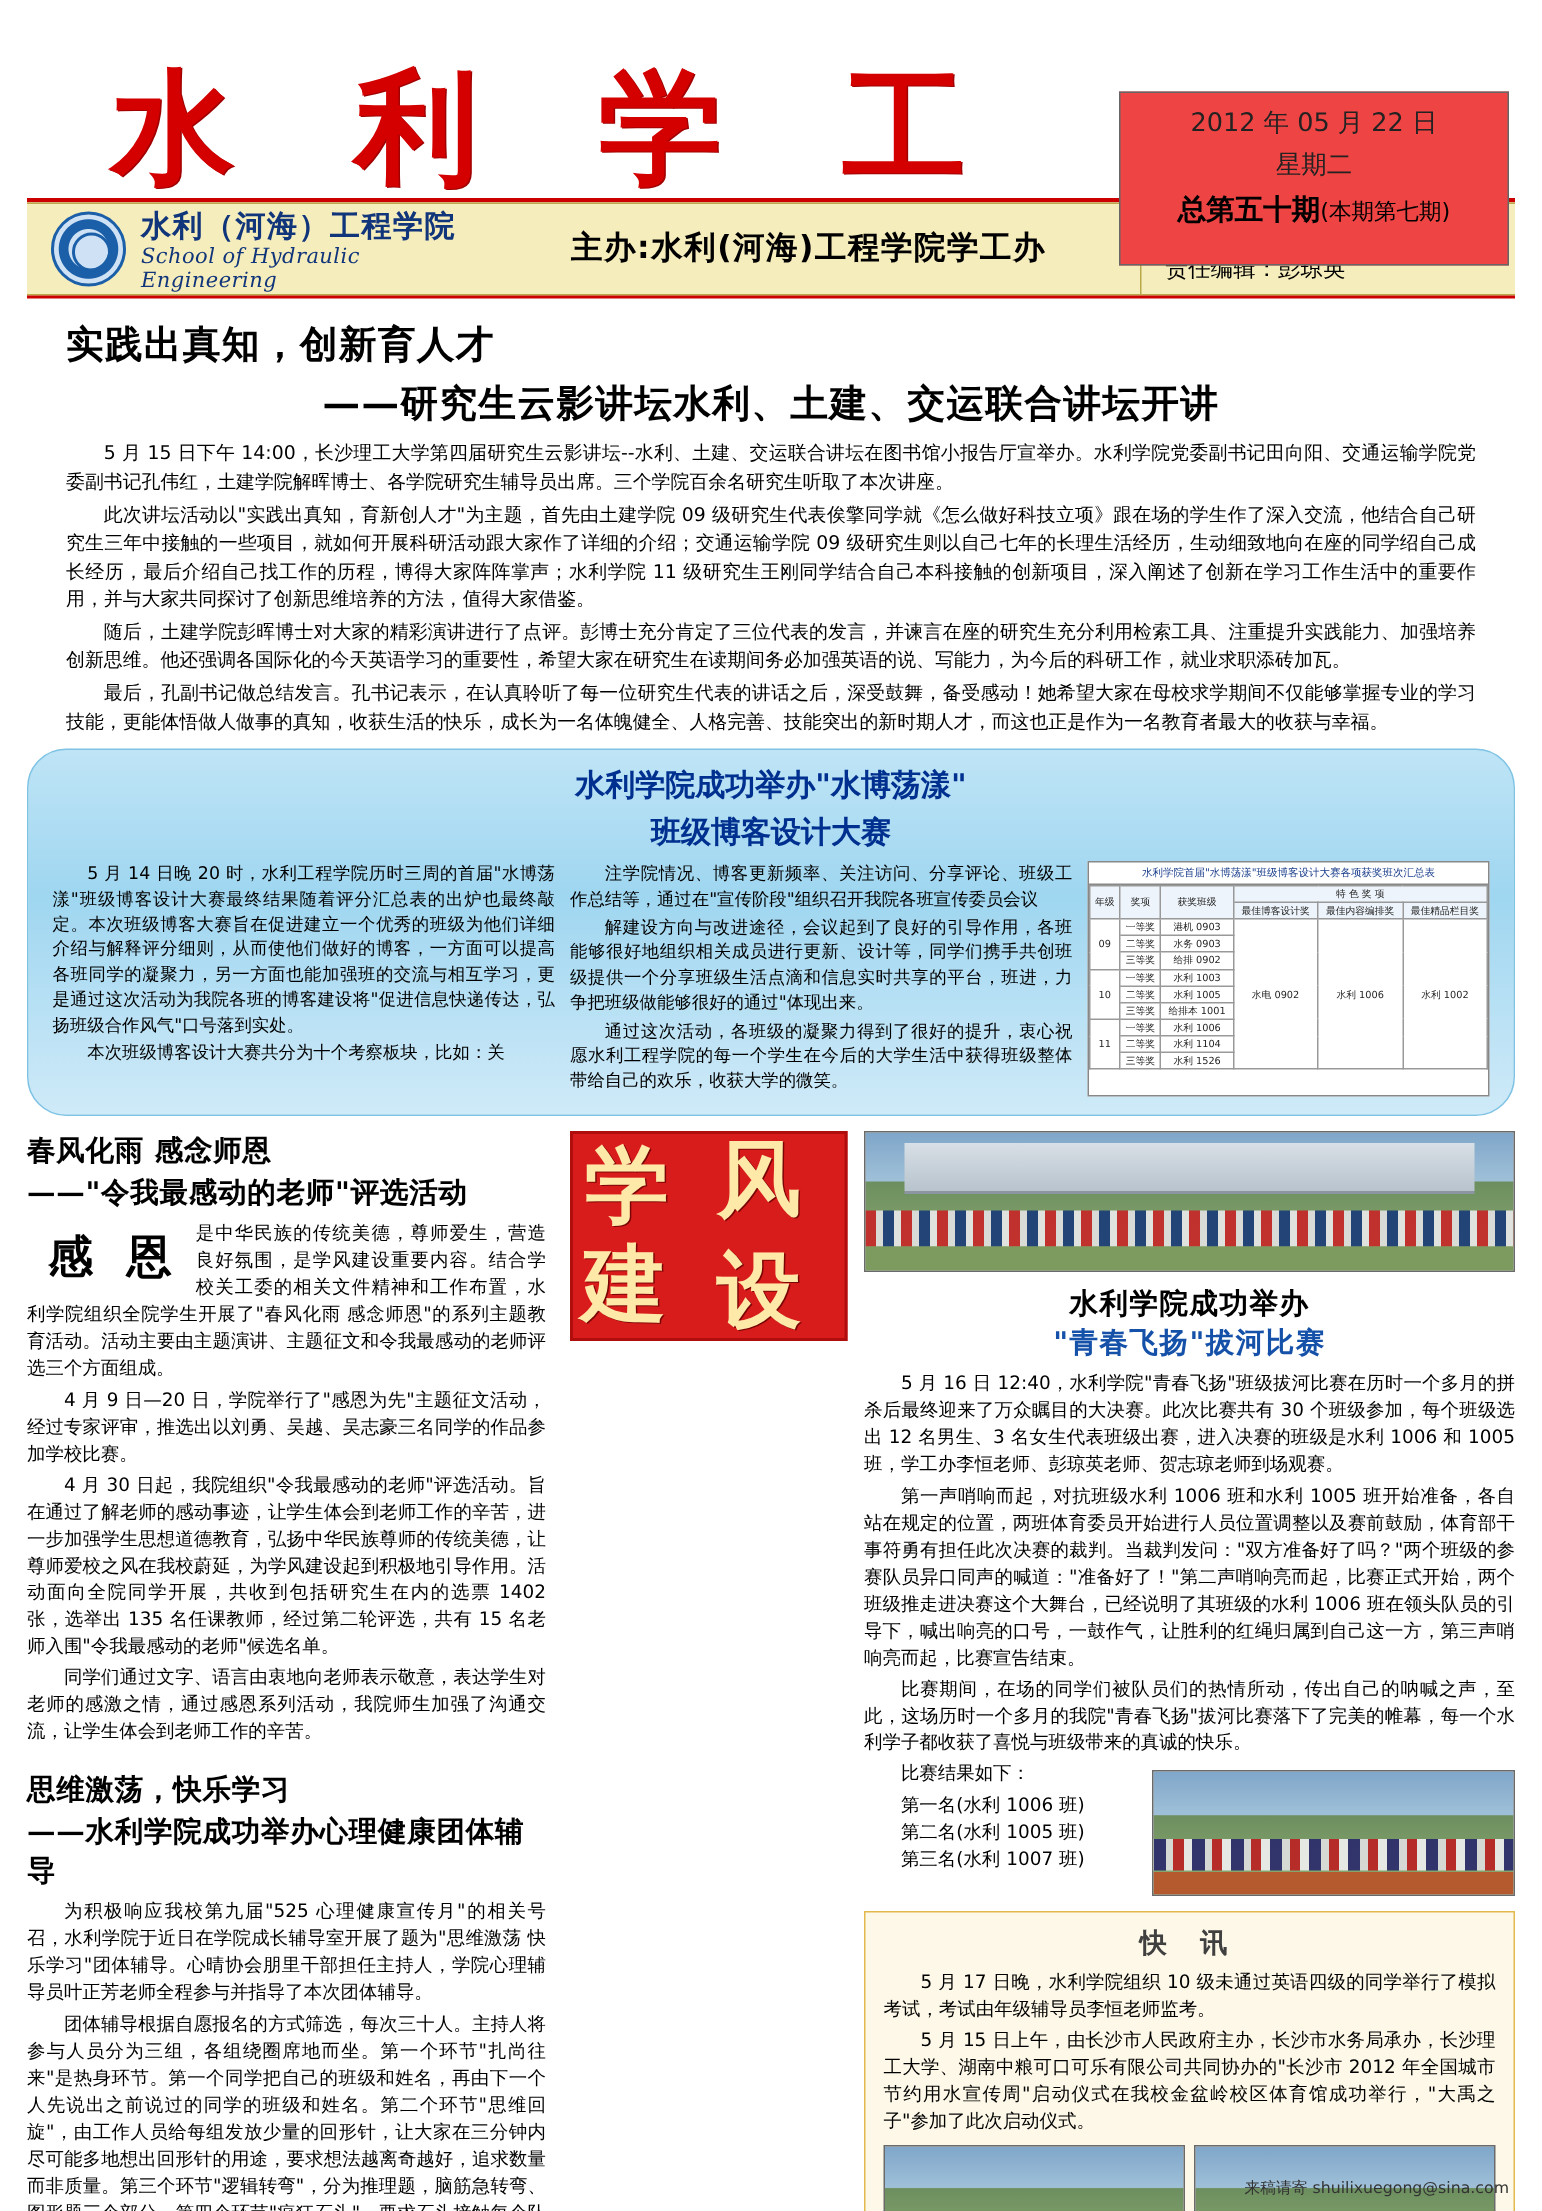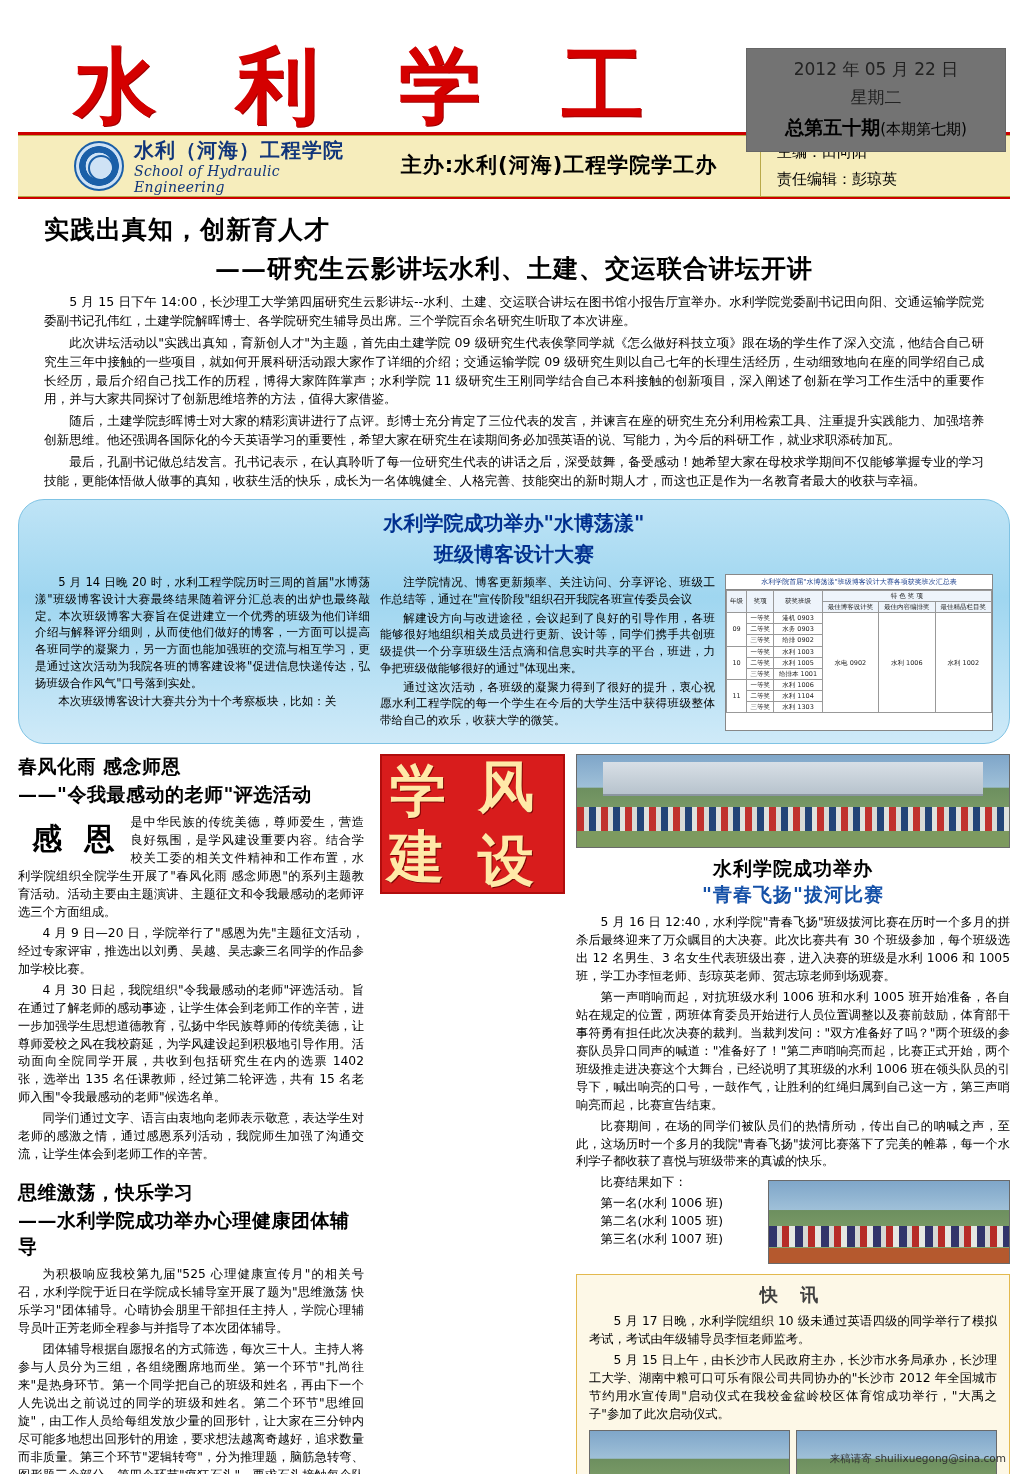--- a/index.html
+++ b/index.html
@@ -41,26 +41,26 @@
     color: #d40000;
     letter-spacing: 26px;
     line-height: 1;
     white-space: nowrap;
     text-shadow: 1px 1px 0 #a00000;
   }
   .masthead-date {
     width: 260px;
     border: 1px solid #666;
     box-sizing: border-box;
-    margin-top: 48px;
+    margin-top: 61px;
     margin-right: 4px;
     text-align: center;
     font-family: "DejaVu Sans", sans-serif;
-    background: #737373;
-    padding: 6px 4px 8px;
+    background: #ef4444;
+    padding: 6px 4px 20px;
   }
   .masthead-date .d1 { font-size: 17px; color: #222; line-height: 1.7; }
   .masthead-date .d2 { font-size: 17px; color: #222; line-height: 1.6; }
   .masthead-date .d3 { font-size: 19px; color: #000; font-weight: bold; line-height: 1.7;}
   .masthead-date .d3 .small { font-size: 15px; font-weight: normal; }
 
   .rule-red {
     height: 3px;
     background: #cc0000;
     margin: 2px 0 0 0;
@@ -69,21 +69,20 @@
   
   .infobar {
     display: flex;
     height: 62px;
     background: #f6edbc;
     border: 1px solid #b9a94a;
     border-left: none;
     border-right: none;
     box-sizing: border-box;
     align-items: center;
-    padding-left: 40px;
   }
   .infobar-logo {
     width: 300px;
     display: flex;
     align-items: center;
     padding-left: 16px;
     box-sizing: border-box;
   }
   .seal {
     width: 46px;
@@ -488,21 +487,21 @@
               <td rowspan="3">11</td>
               <td>一等奖</td>
               <td>水利 1006</td>
             </tr>
             <tr>
               <td>二等奖</td>
               <td>水利 1104</td>
             </tr>
             <tr>
               <td>三等奖</td>
-              <td>水利 1303</td>
+              <td>水利 1526</td>
             </tr>
           </tbody>
         </table>
       </div>
     </div>
   </div>
 
   <div class="mid">
 
     <div class="col-left">

